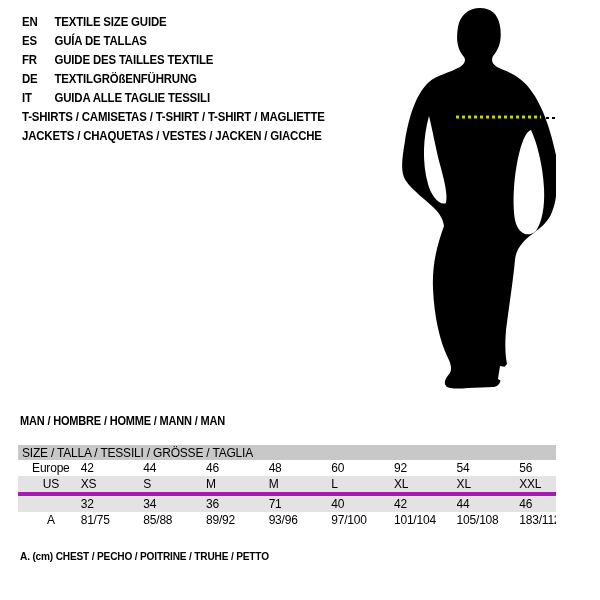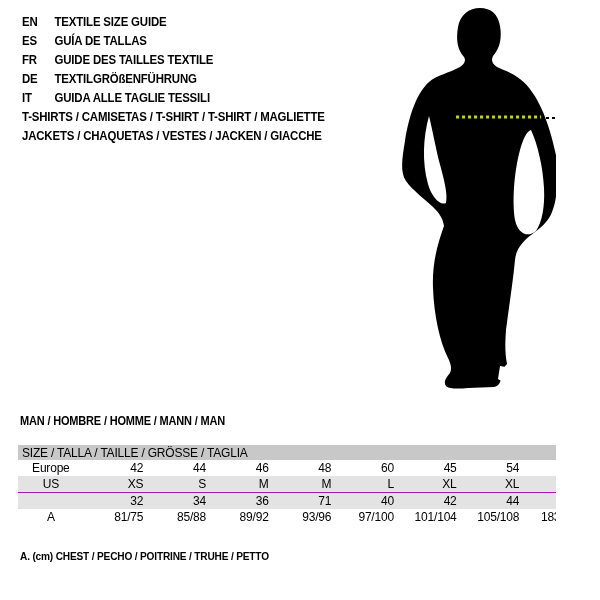--- a/index.html
+++ b/index.html
@@ -23,26 +23,26 @@
   #figure-wrap svg{display:block;}
   #measure-label{position:absolute;left:165px;top:109px;font-size:13px;font-weight:700;}
 
   
   #section-title{position:absolute;left:20px;top:414px;font-size:12.5px;font-weight:700;
                  letter-spacing:-0.2px;white-space:nowrap;}
 
   
   #size-table{position:absolute;left:18px;top:445px;width:564px;border-collapse:collapse;
               table-layout:fixed;font-size:12px;}
-  #size-table td{padding:0;height:16px;text-align:right;font-weight:400;
+  #size-table td{padding:0;height:16px;text-align:left;font-weight:400;
                  letter-spacing:-0.2px;overflow:hidden;white-space:nowrap;}
   #size-table .thead td{background:#c8c8c8;text-align:left;padding-left:4px;height:15px;}
   #size-table td.row-label{text-align:center;padding-left:3px;width:65px;}
   #size-table tr.shaded td{background:#e3e3e3;margin-left:20px;}
-  #size-table tr.row-sep td{border-top:1px solid #a21caf;}
+  #size-table tr.row-sep td{border-top:4px solid #a21caf;}
 
   
   #footnote{position:absolute;left:20px;top:550px;font-size:11.5px;font-weight:700;
             letter-spacing:-0.2px;white-space:nowrap;}
 </style>
 </head>
 <body>
 
 <div id="page">
 
@@ -130,30 +130,30 @@
       <line x1="546" y1="118" x2="562" y2="118" stroke="#000000" stroke-width="2" stroke-dasharray="3 3"></line>
     </svg>
     <span id="measure-label">A</span>
   </div>
 
   <div id="section-title" class="condensed">MAN / HOMBRE / HOMME / MANN / MAN</div>
 
   <table id="size-table">
     <tbody>
       <tr class="thead">
-        <td colspan="9">SIZE / TALLA / TAILLE / GRÖSSE / TAGLIA</td>
+        <td colspan="9">SIZE / TALLA / TESSILI / GRÖSSE / TAGLIA</td>
       </tr>
       <tr>
         <td class="row-label">Europe</td>
         <td>42</td>
         <td>44</td>
         <td>46</td>
         <td>48</td>
         <td>60</td>
-        <td>45</td>
+        <td>92</td>
         <td>54</td>
         <td>56</td>
       </tr>
       <tr class="shaded">
         <td class="row-label">US</td>
         <td>XS</td>
         <td>S</td>
         <td>M</td>
         <td>M</td>
         <td>L</td>

